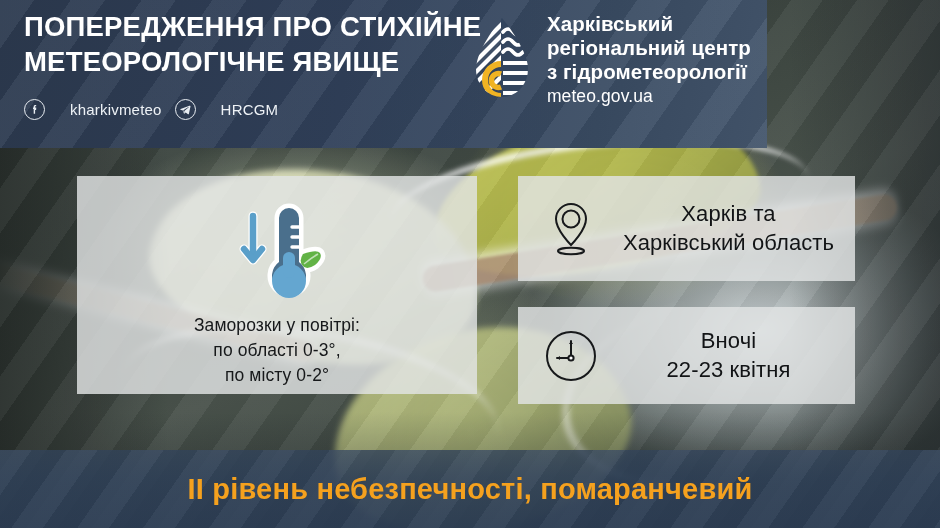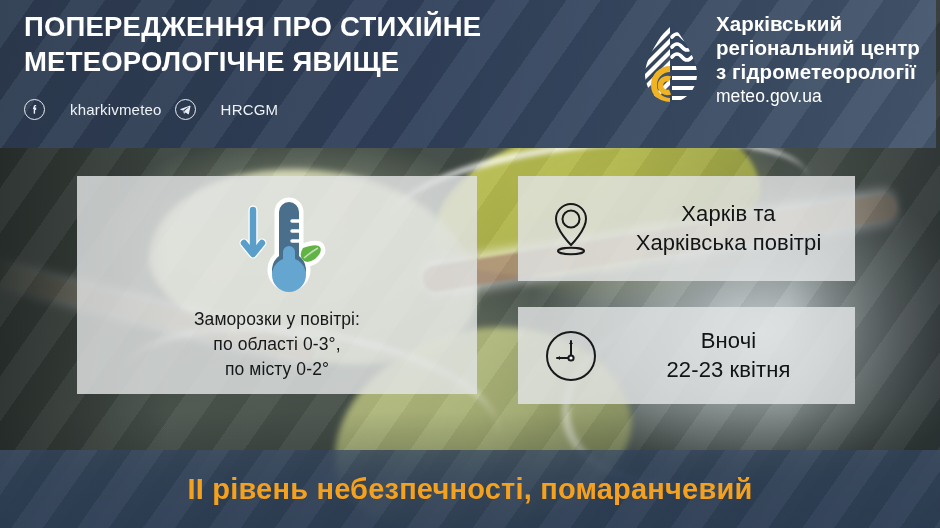--- a/index.html
+++ b/index.html
@@ -77,21 +77,21 @@
   }
   
   .stripes {
     background:repeating-linear-gradient(125deg,
       rgba(255,255,255,.045) 0px, rgba(255,255,255,.045) 26px,
       rgba(0,0,0,.045) 26px, rgba(0,0,0,.045) 54px);
   }
 
   
   .header {
-    position:absolute; left:0; top:0; width:936px; height:148px;
+    position:absolute; left:0; top:0; width:767px; height:148px;
     background:linear-gradient(100deg,#2c3a4f 0%,#30405a 45%,#3a4c63 78%,#44566d 100%);
     overflow:hidden;
   }
   .header .hstripes {
     position:absolute; inset:0;
     background:repeating-linear-gradient(125deg,
       rgba(255,255,255,.05) 0px, rgba(255,255,255,.05) 28px,
       rgba(0,0,0,.05) 28px, rgba(0,0,0,.05) 58px);
   }
   .header-inner { position:relative; width:100%; height:100%; }
@@ -105,37 +105,37 @@
 
   .socials { position:absolute; left:24px; top:99px; display:flex; align-items:center; gap:13px; }
   .soc { display:flex; align-items:center; gap:25px; }
   .soc-ic {
     width:21px; height:21px; border:1.6px solid #e8edf2; border-radius:50%;
     display:flex; align-items:center; justify-content:center; color:#e8edf2;
   }
   .soc-label { color:#eef2f6; font-size:15px; letter-spacing:.2px; }
 
   
-  .logo { position:absolute; right:16px; top:11px; display:flex; align-items:flex-end; gap:13px; }
+  .logo { position:absolute; right:16px; top:11px; display:flex; align-items:center; gap:13px; }
   .logo-mark { width:64px; height:88px; flex:none; }
   .logo-text { padding-top:1px; }
   .logo-text .ln {
     display:block; color:#fff; font-weight:bold; font-size:20.5px;
     line-height:1.17; letter-spacing:.1px; white-space:nowrap;
   }
   .logo-text .site {
     display:block; color:#fff; font-size:17.5px; line-height:1.3;
     letter-spacing:.1px; margin-top:1px;
   }
 
   
   .card { position:absolute; background:rgba(226,228,228,.82); }
   .card-left {
     left:77px; top:176px; width:400px; height:218px;
-    display:flex; flex-direction:column; align-items:center; justify-content:flex-start;
+    display:flex; flex-direction:column; align-items:center; justify-content:center;
     padding-top:14px;
   }
   .thermo { width:108px; height:112px; }
   .card-left-text {
     margin-top:5px; text-align:center; color:#16181a;
     font-size:17.5px; line-height:1.42; letter-spacing:.1px;
   }
   .card-left-text span { display:block; }
 
   .card-right {
@@ -303,21 +303,21 @@
   <div class="card card-right card-loc">
     <span class="card-ic">
       <svg width="52" height="62" viewBox="0 0 52 62" fill="none" stroke="#17191b" stroke-width="2">
         <path d="M26 6 a15 15 0 0 1 15 15 c0 11 -15 26 -15 26 S11 32 11 21 A15 15 0 0 1 26 6 z"></path>
         <circle cx="26" cy="21" r="8.5"></circle>
         <ellipse cx="26" cy="53" rx="13" ry="3.2"></ellipse>
       </svg>
     </span>
     <div class="card-right-text">
       <span>Харків та</span>
-      <span>Харківська повітрі</span>
+      <span>Харківський область</span>
     </div>
   </div>
 
   <div class="card card-right card-time">
     <span class="card-ic">
       <svg width="56" height="56" viewBox="0 0 56 56" fill="none" stroke="#17191b" stroke-width="2">
         <circle cx="28" cy="28" r="24"></circle>
         <path d="M28 30 V13" stroke-linecap="round"></path>
         <path d="M30 16 l-2 -3 l-2 3" fill="#17191b" stroke="none"></path>
         <path d="M26 30 H14" stroke-linecap="round"></path>

